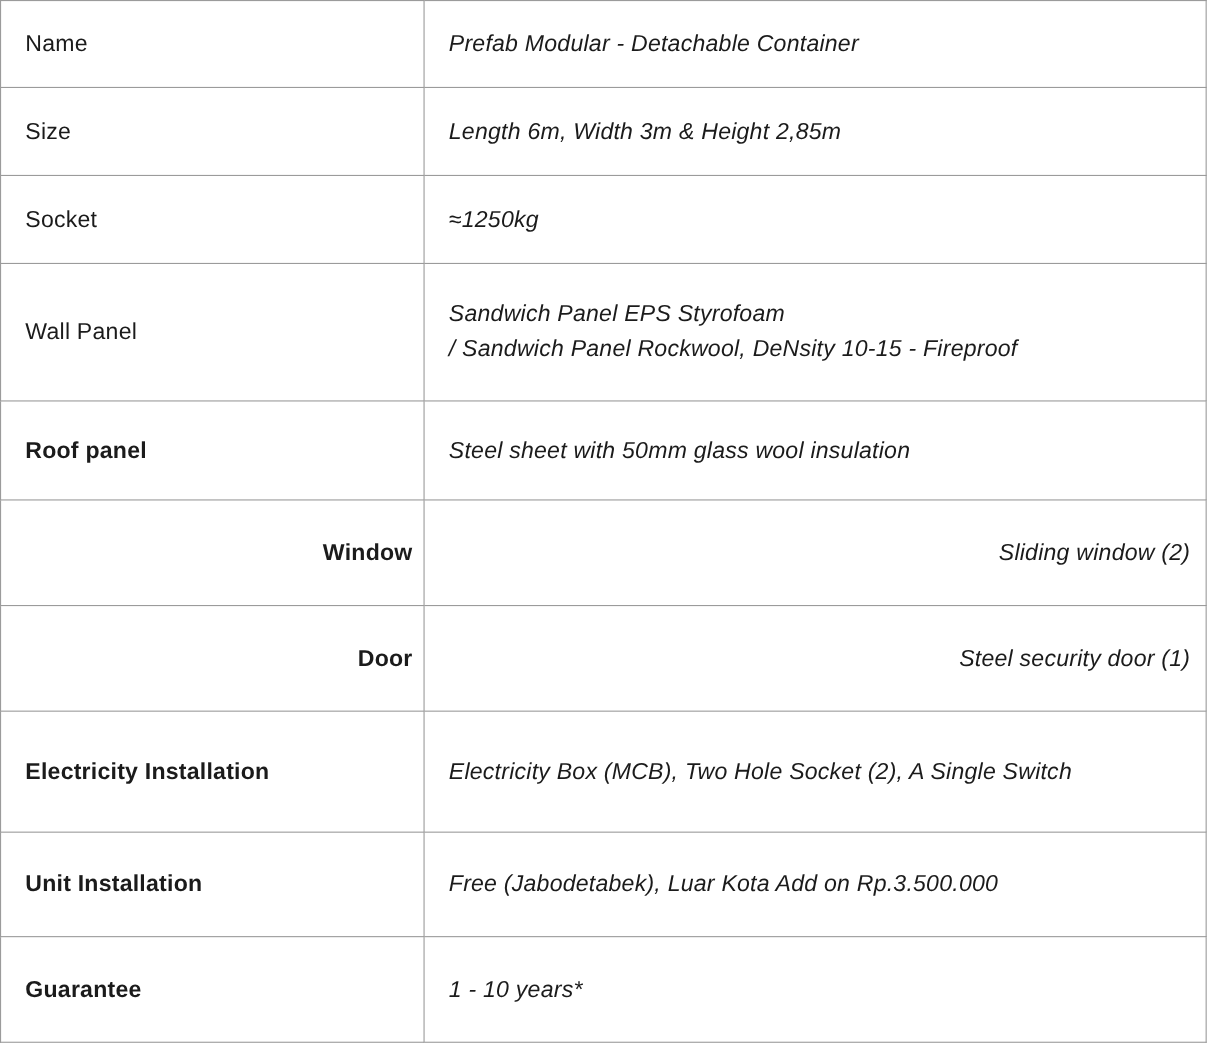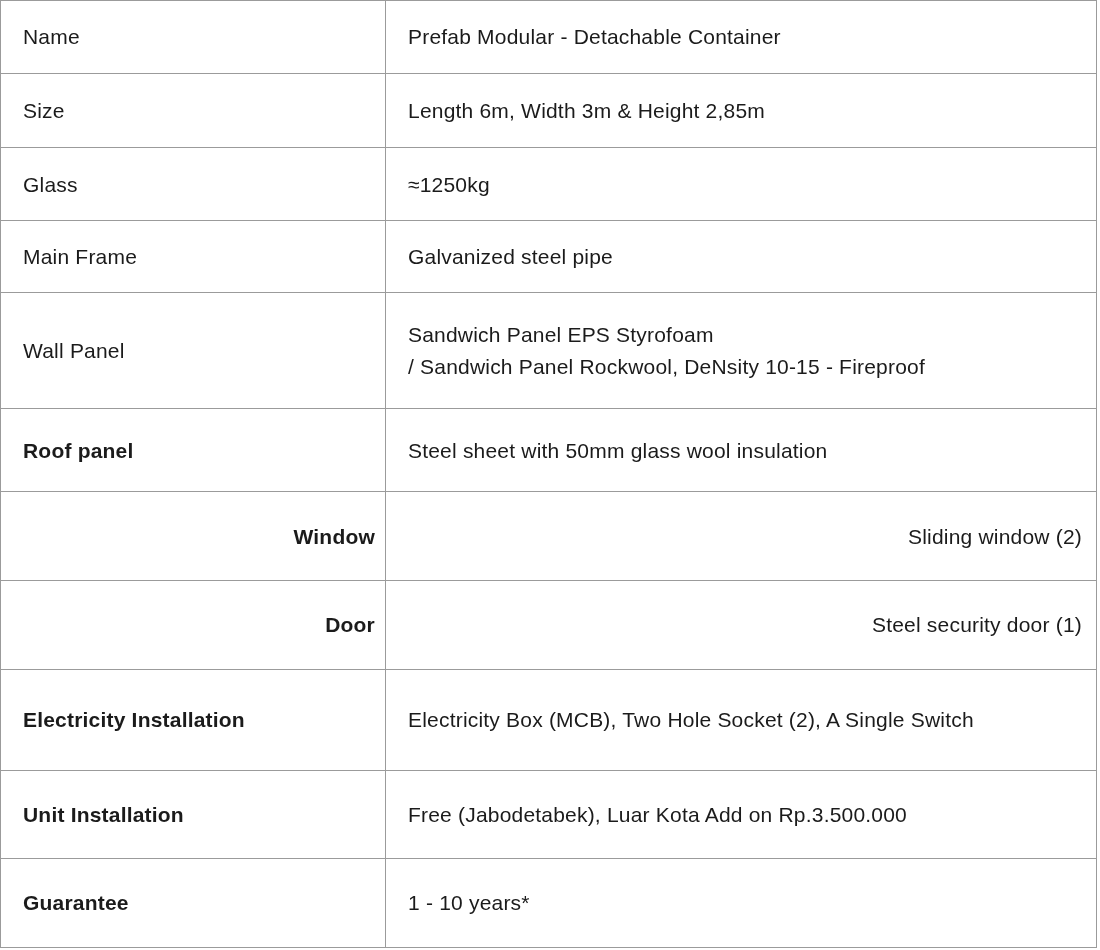--- a/index.html
+++ b/index.html
@@ -34,20 +34,21 @@
     padding: 8px 10px 8px 11px;
     font-weight: 400;
   }
   tr.bold-label td.label-cell {
     font-weight: 700;
   }
   td.value-cell {
     padding: 8px 14px 8px 13px;
     white-space: pre-line;
     font-weight: 400;
+    font-style: italic;
   }
   
   tr.r1  { height: 65px; }
   tr.r2  { height: 66px; }
   tr.r3  { height: 65px; }
   tr.r4  { height: 64px; }
   tr.r5  { height: 103px; }
   tr.r6  { height: 74px; }
   tr.r7  { height: 98px; }
   tr.r8  { height: 79px; text-align: right; }
@@ -63,26 +64,22 @@
   <tbody>
     <tr class="r1">
       <td class="label-cell">Name</td>
       <td class="value-cell">Prefab Modular - Detachable Container</td>
     </tr>
     <tr class="r2">
       <td class="label-cell">Size</td>
       <td class="value-cell">Length 6m, Width 3m &amp; Height 2,85m</td>
     </tr>
     <tr class="r3">
-      <td class="label-cell">Glass</td>
+      <td class="label-cell">Socket</td>
       <td class="value-cell">≈1250kg</td>
-    </tr>
-    <tr class="r4">
-      <td class="label-cell">Main Frame</td>
-      <td class="value-cell">Galvanized steel pipe</td>
     </tr>
     <tr class="r5">
       <td class="label-cell">Wall Panel</td>
       <td class="value-cell">Sandwich Panel EPS Styrofoam
 / Sandwich Panel Rockwool, DeNsity 10-15 - Fireproof</td>
     </tr>
     <tr class="r6 bold-label">
       <td class="label-cell">Roof panel</td>
       <td class="value-cell">Steel sheet with 50mm glass wool insulation</td>
     </tr>

